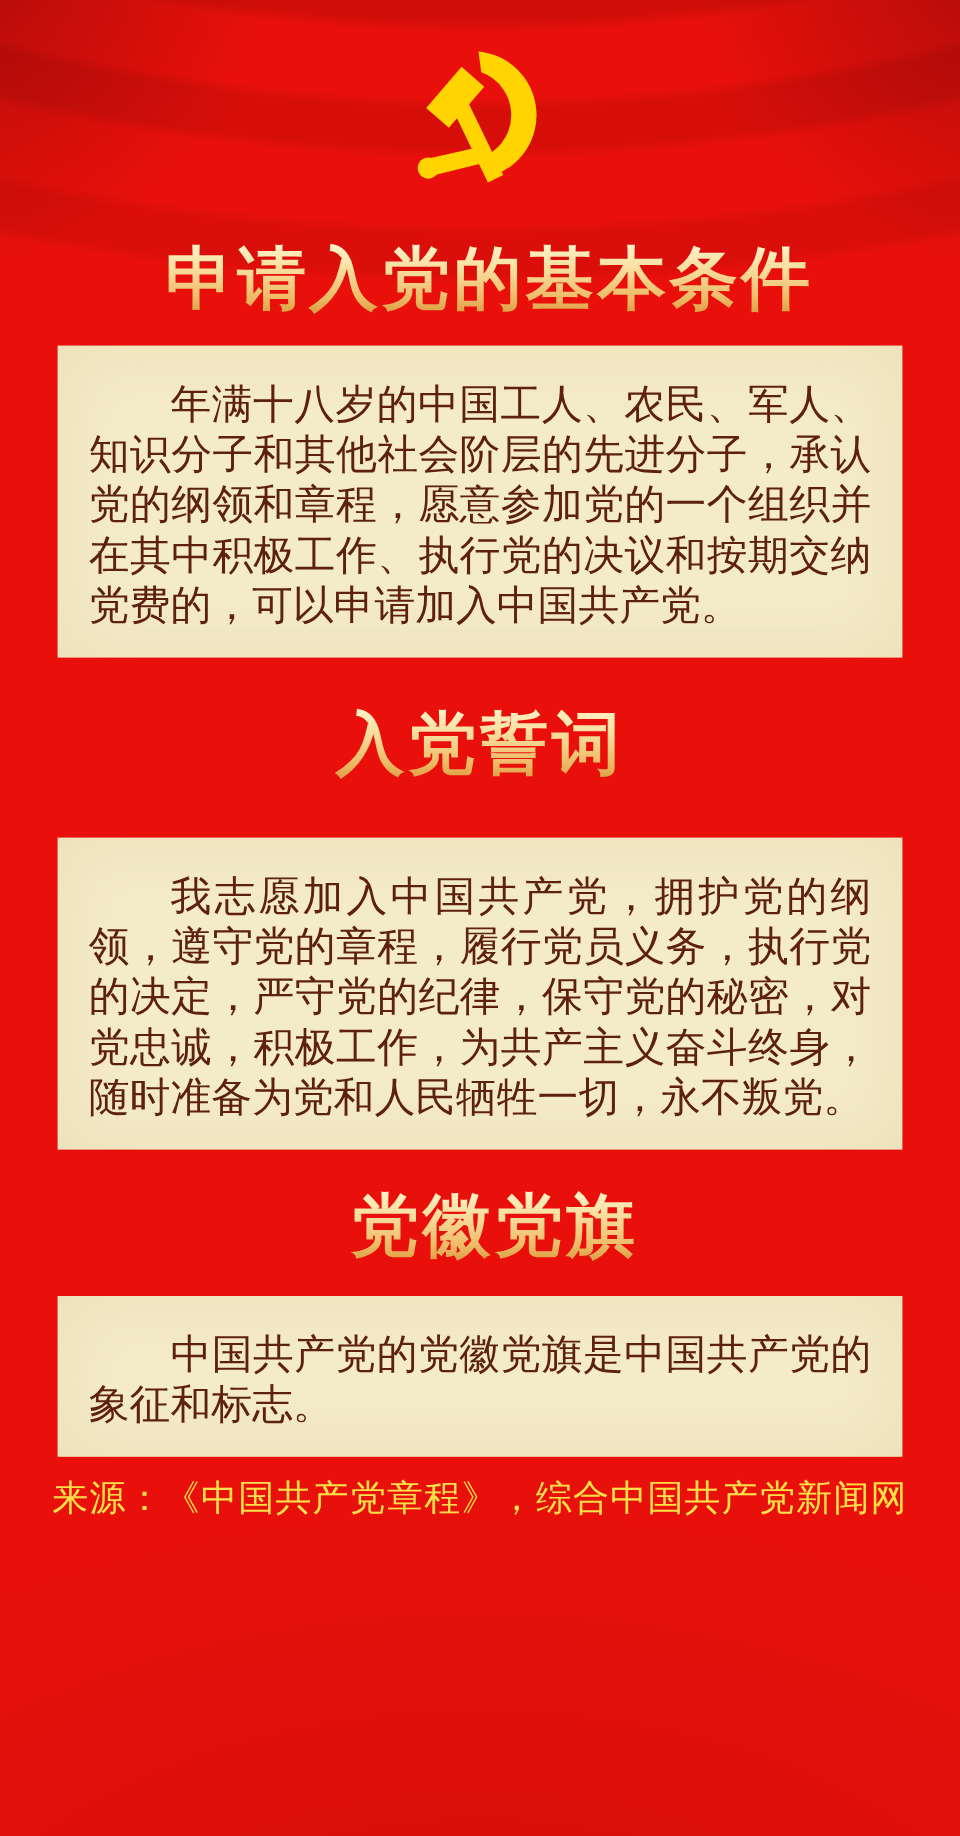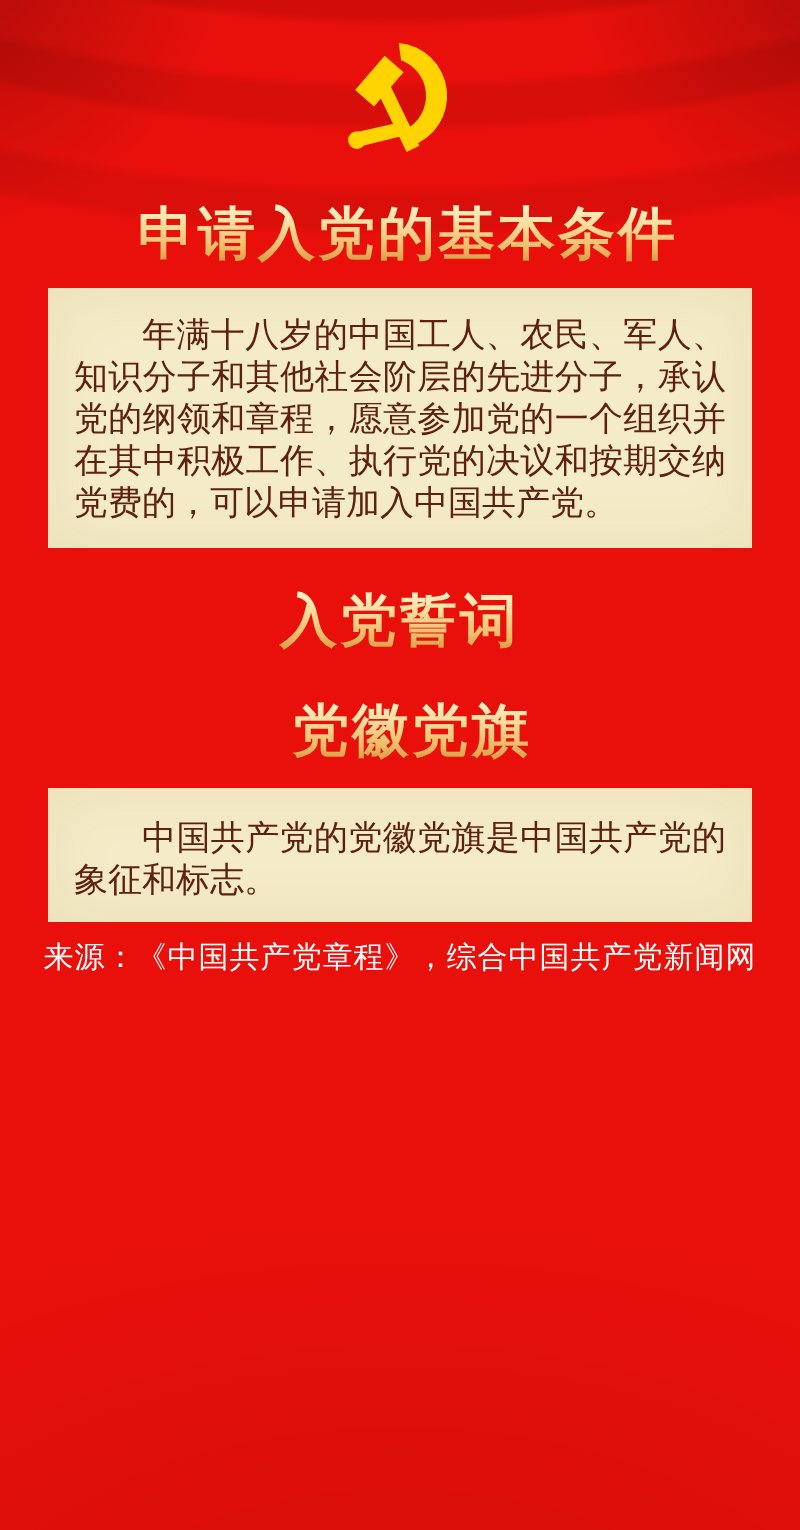--- a/index.html
+++ b/index.html
@@ -27,23 +27,23 @@
   h1.sec-title{margin-top:46px;margin-left:16px;}
   h2.sec-title{line-height:66px;}
   #title-oath{margin-top:40px;margin-bottom:44px;}
   #title-flag{margin-top:32px;margin-bottom:24px;padding-left:24px;}
   .panel{position:relative;z-index:1;width:704px;margin:22px auto 0;box-sizing:border-box;
     background:#f4ebc8;padding:28px 26px 22px;
     color:#5e2110;font-size:34px;line-height:42px;text-align:justify;
     box-shadow:inset 0 0 60px rgba(170,140,60,.12);}
   .panel p{margin:0;text-indent:2em;}
   .panel{margin-top:0;}
-  #panel-conditions{margin-top:22px;font-family:Liberation Mono, monospace;}
+  #panel-conditions{margin-top:22px;}
   .source{position:relative;z-index:1;margin:16px auto 0;width:760px;text-align:center;
-    color:#ffffff;font-size:30px;line-height:38px;letter-spacing:1px;}
+    color:#fde047;font-size:30px;line-height:38px;letter-spacing:1px;}
 </style>
 </head>
 <body>
 
 <div class="page">
 
   <svg class="emblem" viewBox="0 0 100 100" aria-hidden="true">
     <g fill="#ffd400">
 
       <path d="M 48.9 4.2 A 45 45 0 0 1 58.9 91.8 L 55 77.3 A 32 32 0 0 0 50.9 18.9 Z"></path>
@@ -56,20 +56,23 @@
       <polygon points="28.6,40.6 39.4,35.4 66.4,91.4 55.6,96.6"></polygon>
     </g>
   </svg>
 
   <h1 class="sec-title" id="title-conditions">申请入党的基本条件</h1>
   <div class="panel" id="panel-conditions">
     <p>年满十八岁的中国工人、农民、军人、知识分子和其他社会阶层的先进分子，承认党的纲领和章程，愿意参加党的一个组织并在其中积极工作、执行党的决议和按期交纳党费的，可以申请加入中国共产党。</p>
   </div>
 
   <h2 class="sec-title" id="title-oath">入党誓词</h2>
+  <div class="panel" id="panel-oath">
+    <p>我志愿加入中国共产党，拥护党的纲领，遵守党的章程，履行党员义务，执行党的决定，严守党的纪律，保守党的秘密，对党忠诚，积极工作，为共产主义奋斗终身，随时准备为党和人民牺牲一切，永不叛党。</p>
+  </div>
 
   <h2 class="sec-title" id="title-flag">党徽党旗</h2>
   <div class="panel" id="panel-flag">
     <p>中国共产党的党徽党旗是中国共产党的象征和标志。</p>
   </div>
 
   <div class="source">来源：《中国共产党章程》，综合中国共产党新闻网</div>
 
 </div>
 

